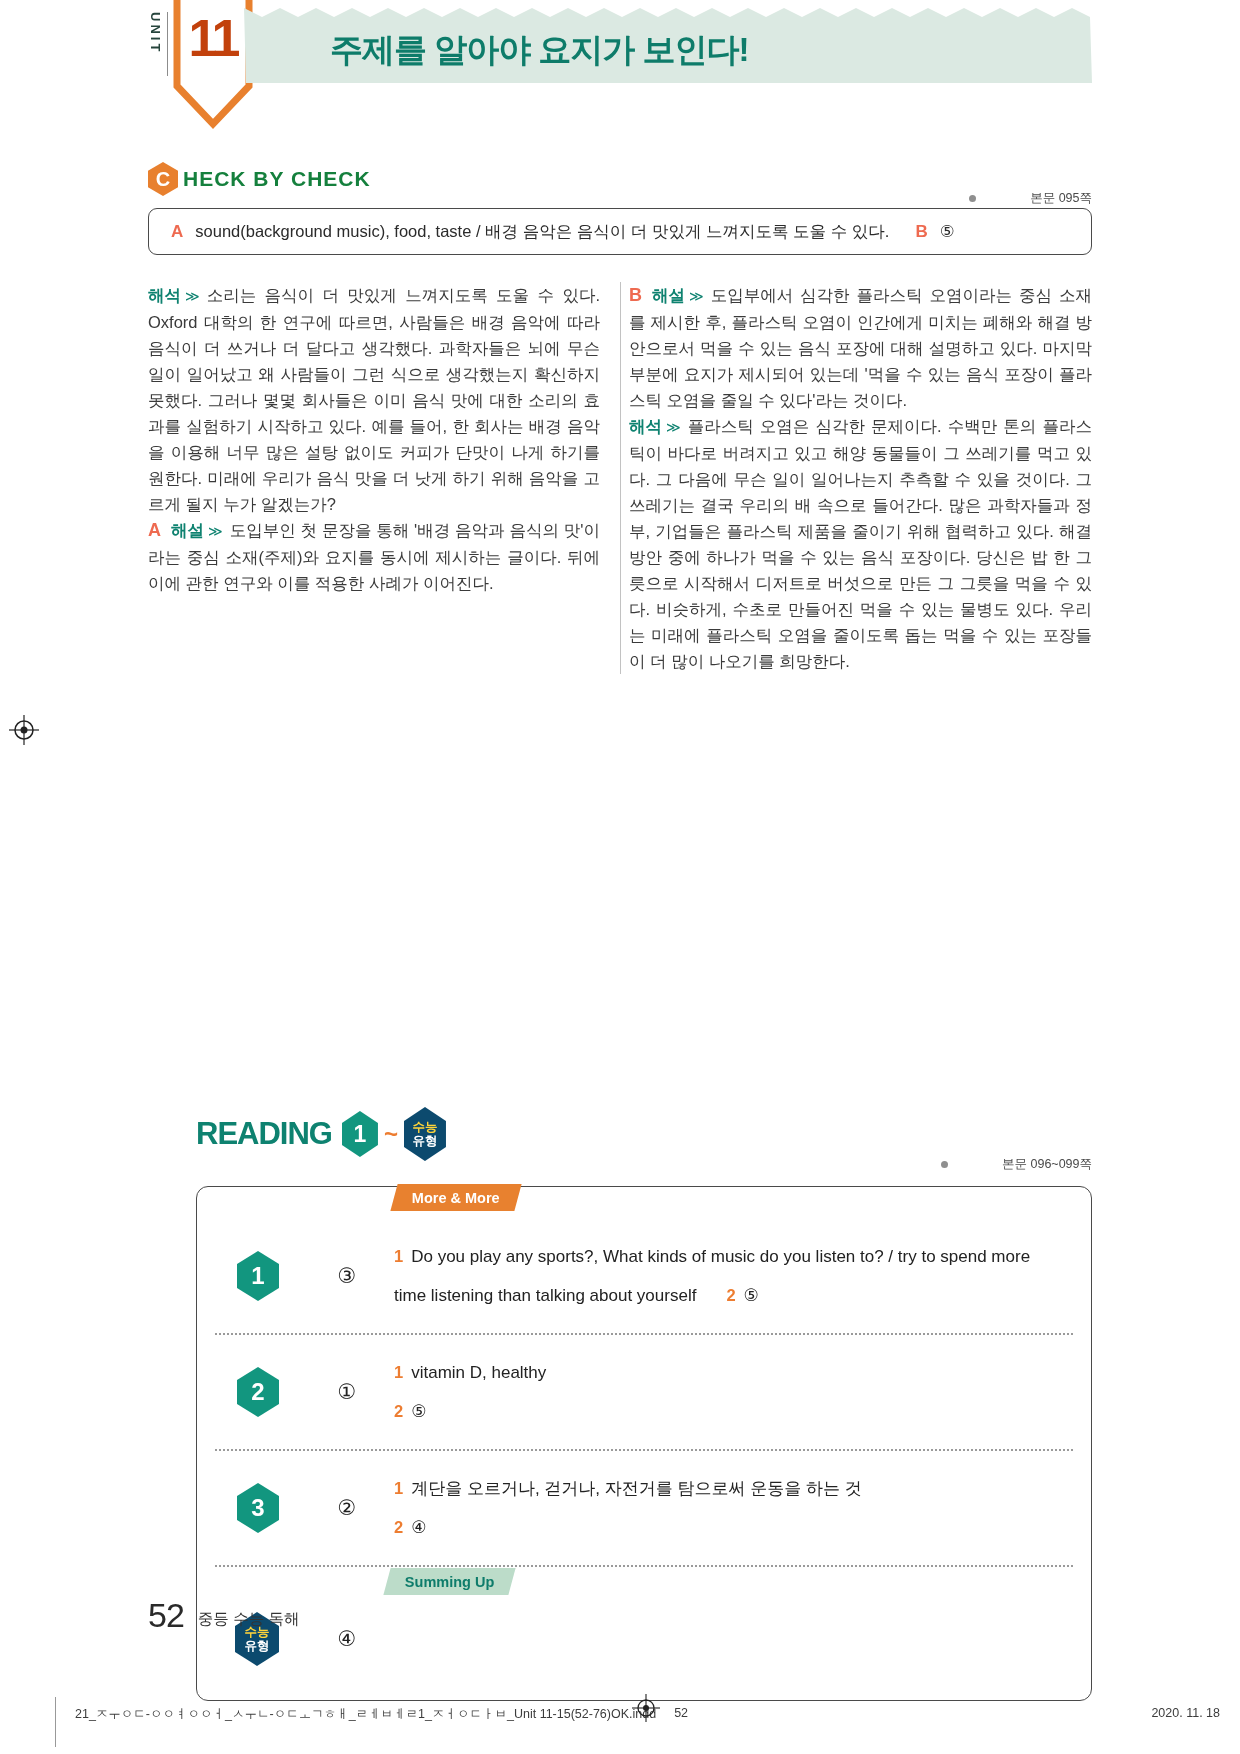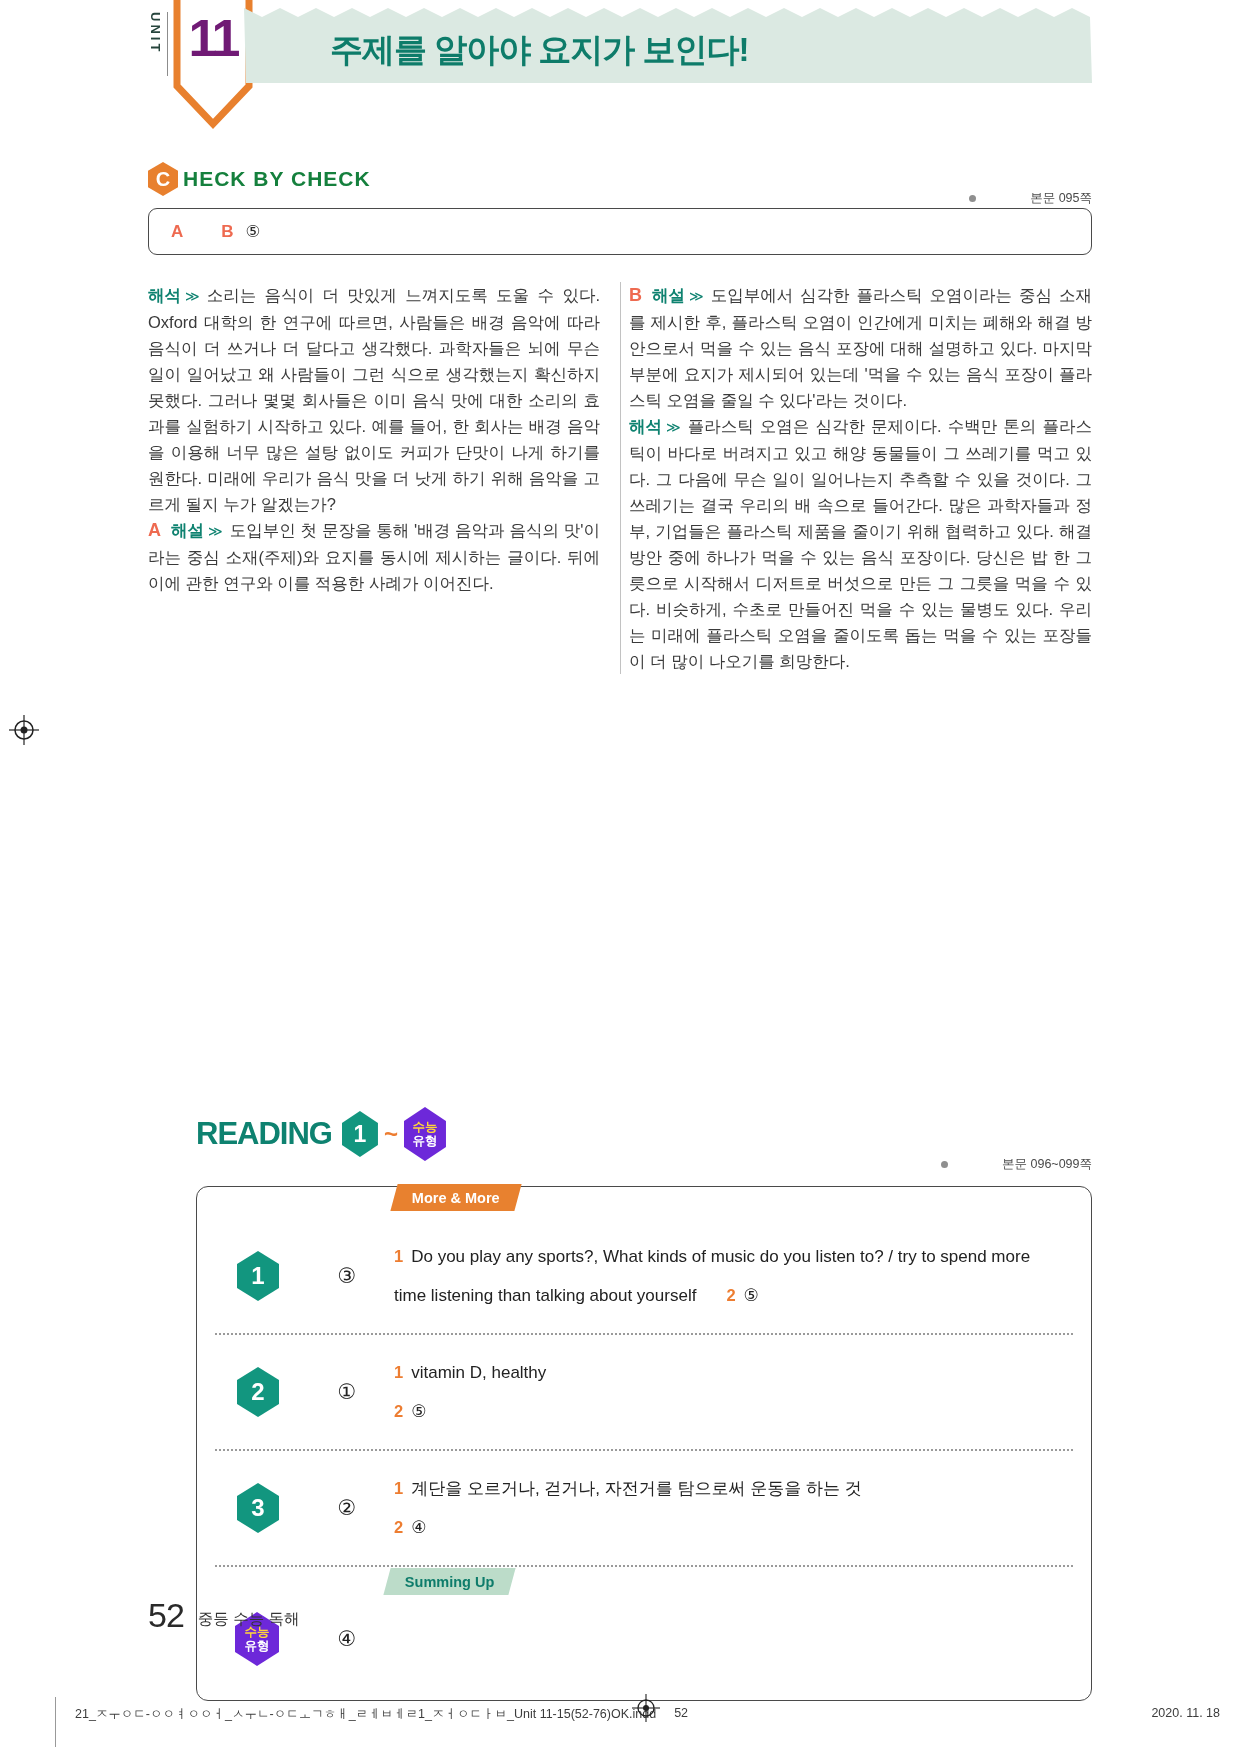--- a/index.html
+++ b/index.html
@@ -7,21 +7,21 @@
   .page { position:relative; width:1240px; height:1754px; background:#ffffff; overflow:hidden; }
 
   
   .unit-header { position:absolute; left:148px; top:0; width:944px; height:140px; }
   .unit-vert { position:absolute; left:0; top:12px; writing-mode:vertical-rl;
     font-size:13px; font-weight:700; letter-spacing:3px; color:#26443c;
     border-right:1.5px solid #8c8c8c; padding-right:4px; height:64px; }
   .unit-shield { position:absolute; left:24px; top:-4px; width:82px; height:136px; }
   .unit-shield svg { position:absolute; left:0; top:0; }
   .unit-num { position:absolute; left:0; top:12px; width:82px; text-align:center;
-    font-size:52px; font-weight:800; letter-spacing:-3px; color:#701a75; }
+    font-size:52px; font-weight:800; letter-spacing:-3px; color:#c2410c; }
   .title-banner { position:absolute; left:96px; top:8px; width:848px; height:84px;
     background:#dbe9e2; }
   .title-banner h1 { padding-left:86px; line-height:84px; font-size:33px; font-weight:800;
     color:#0e7c6a; letter-spacing:-1px; white-space:nowrap; }
 
   
   .check-section { position:absolute; left:148px; top:162px; width:944px; }
   .check-head { display:flex; align-items:center; height:34px; }
   .hex { clip-path:polygon(50% 0,100% 26%,100% 74%,50% 100%,0 74%,0 26%);
     display:flex; align-items:center; justify-content:center; }
@@ -48,21 +48,21 @@
   .regmark { position:absolute; }
   .regmark-left { left:8px; top:714px; }
   .regmark-bottom { left:632px; top:1694px; z-index:5; }
 
   
   .reading-section { position:absolute; left:148px; top:1108px; width:944px;padding-left:48px; }
   .reading-head { display:flex; align-items:center; height:52px; }
   .reading-title { color:#0e8270; font-size:31px; font-weight:800; letter-spacing:-1px; }
   .hex-one { width:36px; height:46px; background:#12967f; color:#fff; font-size:23px; font-weight:800; margin-left:10px; }
   .tilde { color:#ed7d31; font-size:24px; font-weight:800; margin:0 6px; }
-  .hex-badge { width:42px; height:54px; background:#6d28d9; flex-direction:column; line-height:14px; }
+  .hex-badge { width:42px; height:54px; background:#0c4a6e; flex-direction:column; line-height:14px; }
   .hex-badge .b-top { color:#ffd43a; font-size:12.5px; font-weight:800; }
   .hex-badge .b-bot { color:#ffffff; font-size:12.5px; font-weight:700; }
   .ref-reading { top:48px; }
 
   .reading-box { position:relative; margin-top:26px; border:1.5px solid #4a4a4a; border-radius:12px;
     padding:34px 0 18px 0; }
   .tab { position:absolute; height:27px; display:flex; align-items:center; justify-content:center;
     transform:skewX(-15deg); padding:0 18px; }
   .tab > span { transform:skewX(15deg); font-size:14.5px; font-weight:700; white-space:nowrap; }
   .tab-more { left:197px; top:-3px; background:#e8812f; }
@@ -119,20 +119,21 @@
         <span>C</span>
       </div>
       <span class="check-title">HECK BY CHECK</span>
     </div>
     <div class="page-ref ref-check">
       <span class="dot"></span>
       <span>본문 095쪽</span>
     </div>
     <div class="answer-box">
       <span class="ab-letter">A</span>
+      <span>sound(background music), food, taste / 배경 음악은 음식이 더 맛있게 느껴지도록 도울 수 있다.</span>
       <span class="ab-letter ab-letter-b">B</span>
       <span>⑤</span>
     </div>
   </section>
 
   <section class="columns">
     <div class="col col-a">
       <p>
         <span class="exp-label">해석</span><span class="exp-arrow">≫</span><span>소리는 음식이 더 맛있게 느껴지도록 도울 수 있다. Oxford 대학의 한 연구에 따르면, 사람들은 배경 음악에 따라 음식이 더 쓰거나 더 달다고 생각했다. 과학자들은 뇌에 무슨 일이 일어났고 왜 사람들이 그런 식으로 생각했는지 확신하지 못했다. 그러나 몇몇 회사들은 이미 음식 맛에 대한 소리의 효과를 실험하기 시작하고 있다. 예를 들어, 한 회사는 배경 음악을 이용해 너무 많은 설탕 없이도 커피가 단맛이 나게 하기를 원한다. 미래에 우리가 음식 맛을 더 낫게 하기 위해 음악을 고르게 될지 누가 알겠는가?</span>
       </p>

